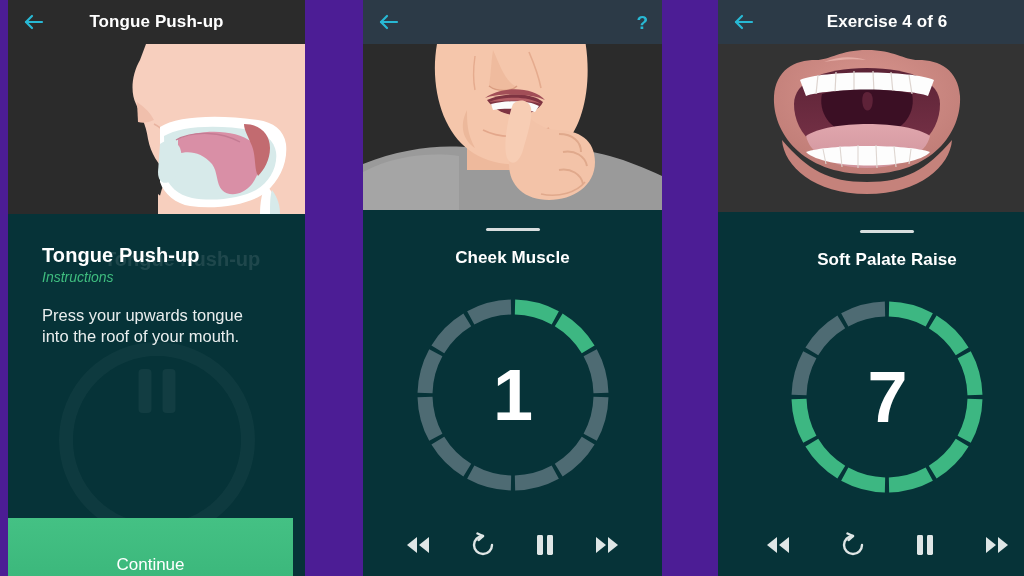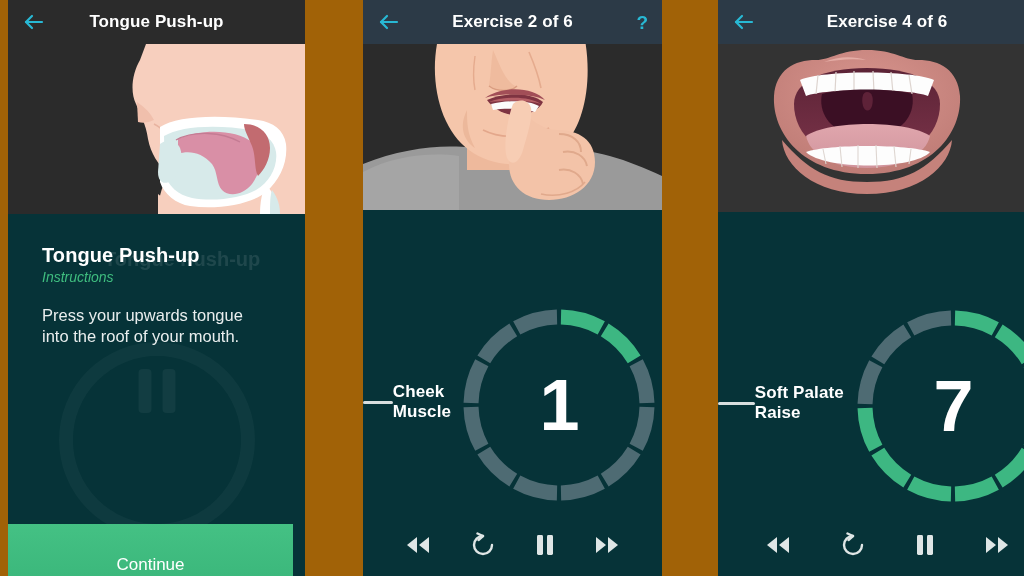--- a/index.html
+++ b/index.html
@@ -5,21 +5,21 @@
   * { box-sizing: border-box; margin: 0; padding: 0; }
   html, body {
     width: 1024px; height: 576px;
     background: #000;
     font-family: "Liberation Sans", sans-serif;
     overflow: hidden;
   }
   .stage {
     position: relative;
     width: 1024px; height: 576px;
-    background: #a16207;
+    background: #4c1d95;
   }
 
   
   .panel {
     position: absolute;
     top: 0; height: 576px;
     overflow: hidden;
     background: #063338;
   }
   #panel-left   { left: 8px;   width: 297px; }
@@ -128,37 +128,37 @@
     font-size: 16.5px;
     line-height: 21px;
     margin-top: 21px;
     max-width: 245px;
   }
   .lp-para.second { margin-top: 20px; }
 
   .continue-btn {
     position: absolute;
     left: 0; right: 12px; bottom: 0;
-    height: 52px;
+    height: 58px;
     background: linear-gradient(180deg,#44c184 0%,#3cb87c 100%);
     color: #ffffff;
     font-size: 17px;
     display: flex; align-items: flex-end; justify-content: center;
     padding-bottom: 1px;
     z-index: 7;
     border: none;
     font-family: "Liberation Sans", sans-serif;
   }
 
   
   .ex-body {
     position: relative;
     height: calc(576px - 44px - 166px);
     background: #063338;
-    display: flex; flex-direction: row; align-items: center;
+    display: flex; flex-direction: column; align-items: center;
   }
   .ex-body.r { height: calc(576px - 44px - 168px); }
 
   .divider-line {
     width: 54px; height: 3px;
     background: #d8dede;
     border-radius: 2px;
     margin-top: 18px;
   }
   .ex-title {
@@ -274,21 +274,20 @@
 
   <div class="panel" id="panel-mid">
 
     <div class="appbar navy">
       <div class="back-icon">
         <svg width="24" height="24" viewBox="0 0 24 24" fill="none" stroke="#28b8d4" stroke-width="2.2" stroke-linecap="round" stroke-linejoin="round">
           <path d="M20 12H4"></path>
             <path d="M10 6 4 12l6 6"></path>
         </svg>
       </div>
-      <div class="appbar-title">Exercise 2 of 6</div>
       <div class="help-icon">?</div>
     </div>
 
     <div class="hero mid">
       <svg width="299" height="166" viewBox="0 0 299 166">
         <rect width="299" height="166" fill="#2b2b2b"></rect>
 
         <path d="M0 120 C40 104 80 100 110 104 L190 104 C230 104 265 116 299 132 L299 166 L0 166 Z" fill="#9a9a9a"></path>
         <path d="M108 106 C126 122 168 124 190 106 C176 120 126 122 108 106 Z" fill="#888888"></path>
         <path d="M0 128 C30 112 66 108 96 112 L96 166 L0 166 Z" fill="#a5a5a5"></path>

